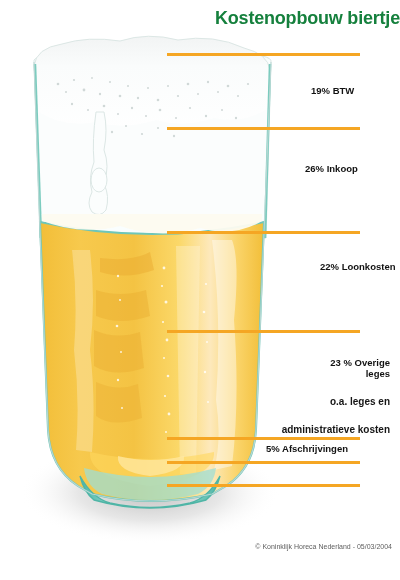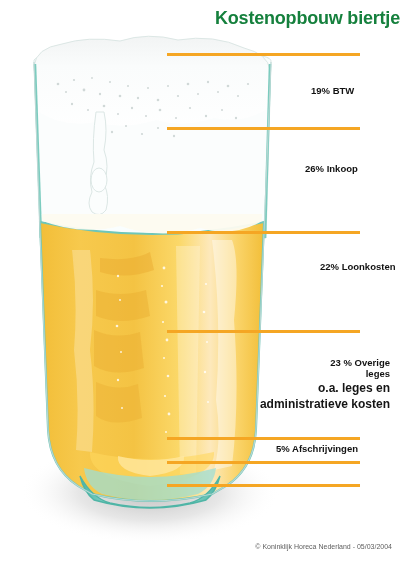--- a/index.html
+++ b/index.html
@@ -30,22 +30,22 @@
 
   
   .lbl{
     position:absolute;
     font-size:9.5px;font-weight:bold;color:#121212;
     line-height:1.15;
     white-space:nowrap;
   }
   .lbl.block{white-space:normal;text-align:right;line-height:1.2;}
   .lbl .sub{
-    display:block;font-size:12px;font-weight:bold;color:#151515;
-    line-height:1.25;margin-top:1px;
+    display:block;font-size:10px;font-weight:bold;color:#151515;
+    line-height:1.25;margin-top:16px;
   }
 
   
   .footer{
     position:absolute;left:0;top:543px;width:392px;
     text-align:right;
     font-size:7px;color:#5e5e5e;font-weight:normal;
   }
 </style>
 </head>
@@ -254,18 +254,18 @@
 
   <div class="lbl" style="left:288px;top:262px;margin-left:32px;">22% Loonkosten</div>
 
   <div class="lbl block" style="left:250px;top:357px;width:140px;">
     <span>23 % Overige</span><br>
     <span>leges</span>
     <span class="sub">o.a. leges en</span>
     <span class="sub">administratieve kosten</span>
   </div>
 
-  <div class="lbl" style="left:276px;top:444px;">5% Afschrijvingen</div>
+  <div class="lbl" style="left:266px;top:444px;">5% Afschrijvingen</div>
 
 
   <div class="footer">© Koninklijk Horeca Nederland - 05/03/2004</div>
 
 </div>
 
 </body></html>

